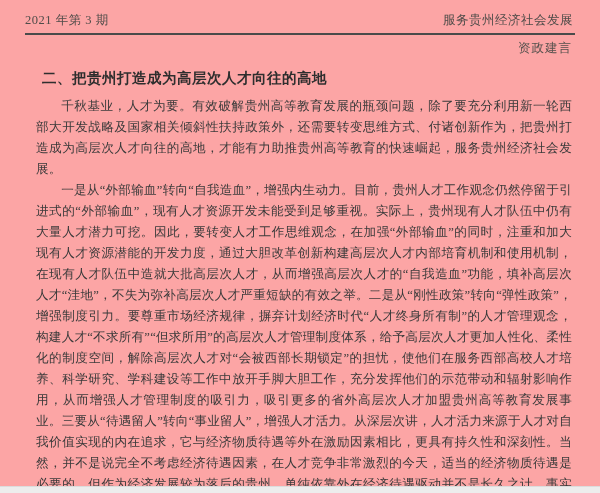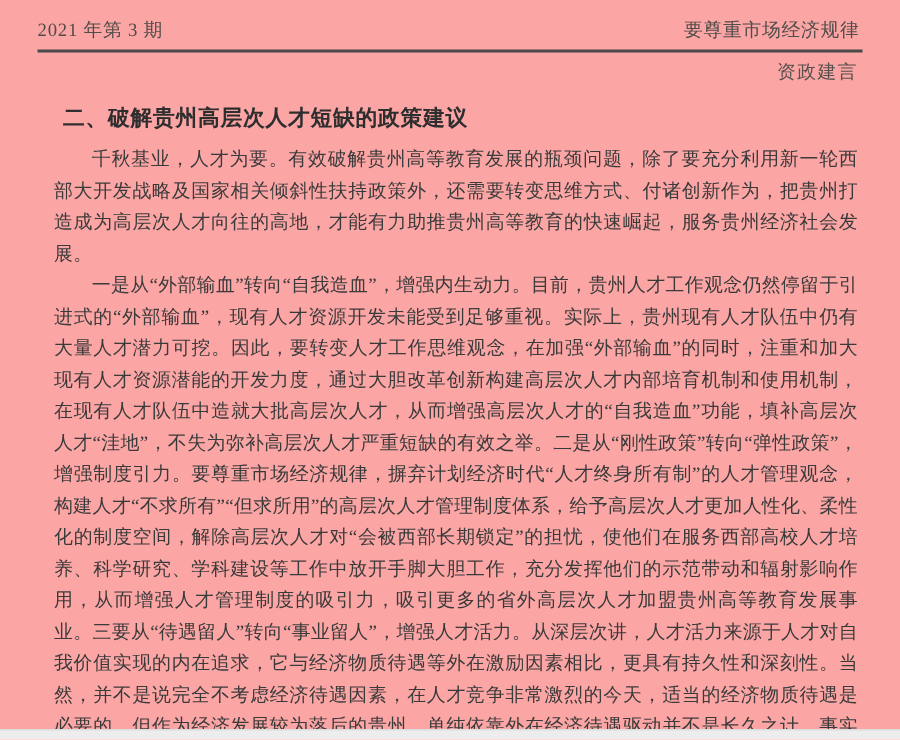--- a/index.html
+++ b/index.html
@@ -71,28 +71,28 @@
     border-top: 1px solid #dcdcdc;
   }
 </style>
 </head>
 <body>
 
 <div class="page">
 
   <div class="header-row">
     <span>2021 年第 3 期</span>
-    <span>要尊重市场经济规律</span>
+    <span>服务贵州经济社会发展</span>
   </div>
 
   <hr class="header-rule">
 
   <div class="column-label">资政建言</div>
 
-  <div class="section-title">二、破解贵州高层次人才短缺的政策建议</div>
+  <div class="section-title">二、把贵州打造成为高层次人才向往的高地</div>
 
   <div class="body-text">
     <p>千秋基业，人才为要。有效破解贵州高等教育发展的瓶颈问题，除了要充分利用新一轮西部大开发战略及国家相关倾斜性扶持政策外，还需要转变思维方式、付诸创新作为，把贵州打造成为高层次人才向往的高地，才能有力助推贵州高等教育的快速崛起，服务贵州经济社会发展。</p>
     <p>一是从“外部输血”转向“自我造血”，增强内生动力。目前，贵州人才工作观念仍然停留于引进式的“外部输血”，现有人才资源开发未能受到足够重视。实际上，贵州现有人才队伍中仍有大量人才潜力可挖。因此，要转变人才工作思维观念，在加强“外部输血”的同时，注重和加大现有人才资源潜能的开发力度，通过大胆改革创新构建高层次人才内部培育机制和使用机制，在现有人才队伍中造就大批高层次人才，从而增强高层次人才的“自我造血”功能，填补高层次人才“洼地”，不失为弥补高层次人才严重短缺的有效之举。二是从“刚性政策”转向“弹性政策”，增强制度引力。要尊重市场经济规律，摒弃计划经济时代“人才终身所有制”的人才管理观念，构建人才“不求所有”“但求所用”的高层次人才管理制度体系，给予高层次人才更加人性化、柔性化的制度空间，解除高层次人才对“会被西部长期锁定”的担忧，使他们在服务西部高校人才培养、科学研究、学科建设等工作中放开手脚大胆工作，充分发挥他们的示范带动和辐射影响作用，从而增强人才管理制度的吸引力，吸引更多的省外高层次人才加盟贵州高等教育发展事业。三要从“待遇留人”转向“事业留人”，增强人才活力。从深层次讲，人才活力来源于人才对自我价值实现的内在追求，它与经济物质待遇等外在激励因素相比，更具有持久性和深刻性。当然，并不是说完全不考虑经济待遇因素，在人才竞争非常激烈的今天，适当的经济物质待遇是必要的。但作为经济发展较为落后的贵州，单纯依靠外在经济待遇驱动并不是长久之计。事实上，以博士引进费为例，贵州高校开出的博士引进费远高于许多东部高校。因此，把人才工作重心从单纯依靠经济物质待遇驱动转移到为高层次人才提供一个能够真正促进他们人生价值实现的“事业留人”轨道上来，通过营造服务文化，真诚关心人才、爱护人才、成就人才，让他们在贵州生活暖心、工作舒心、学习开心，才是留住高层次人才的根本之计。</p>
   </div>
 
   <div class="footer-strip"></div>
 
 </div>
 

